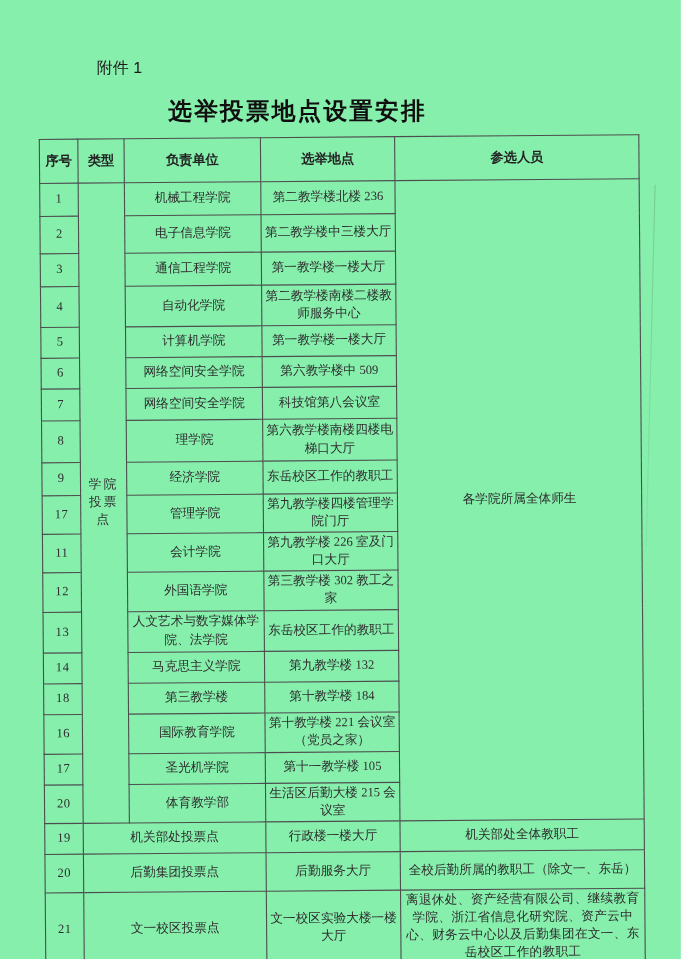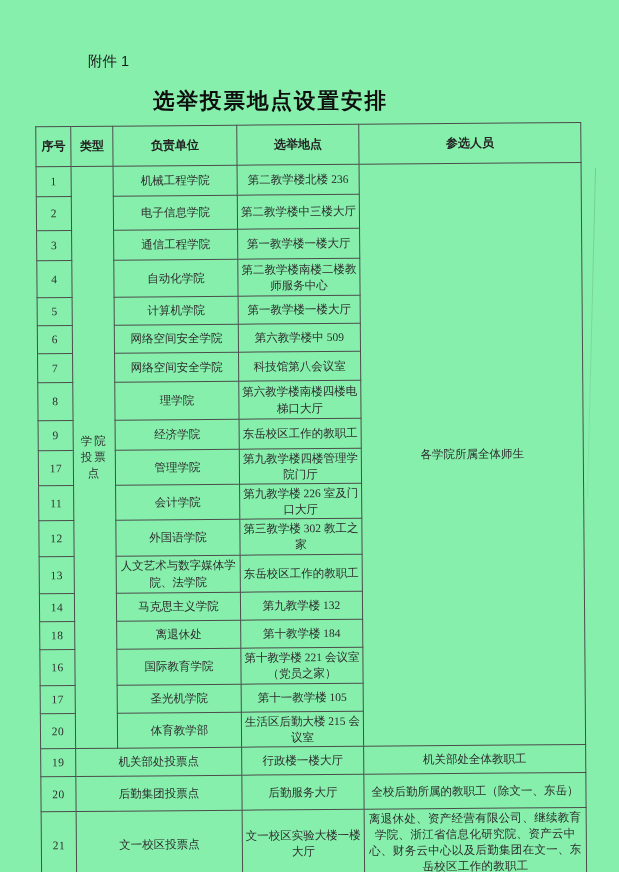--- a/index.html
+++ b/index.html
@@ -149,21 +149,21 @@
         <td>人文艺术与数字媒体学院、法学院</td>
         <td>东岳校区工作的教职工</td>
       </tr>
       <tr style="height:28px">
         <td class="num">14</td>
         <td>马克思主义学院</td>
         <td>第九教学楼 132</td>
       </tr>
       <tr style="height:28px">
         <td class="num">18</td>
-        <td>离退休处</td>
+        <td>第三教学楼</td>
         <td>第十教学楼 184</td>
       </tr>
       <tr style="height:36px">
         <td class="num">16</td>
         <td>国际教育学院</td>
         <td>第十教学楼 221 会议室（党员之家）</td>
       </tr>
       <tr style="height:28px">
         <td class="num">17</td>
         <td>圣光机学院</td>

